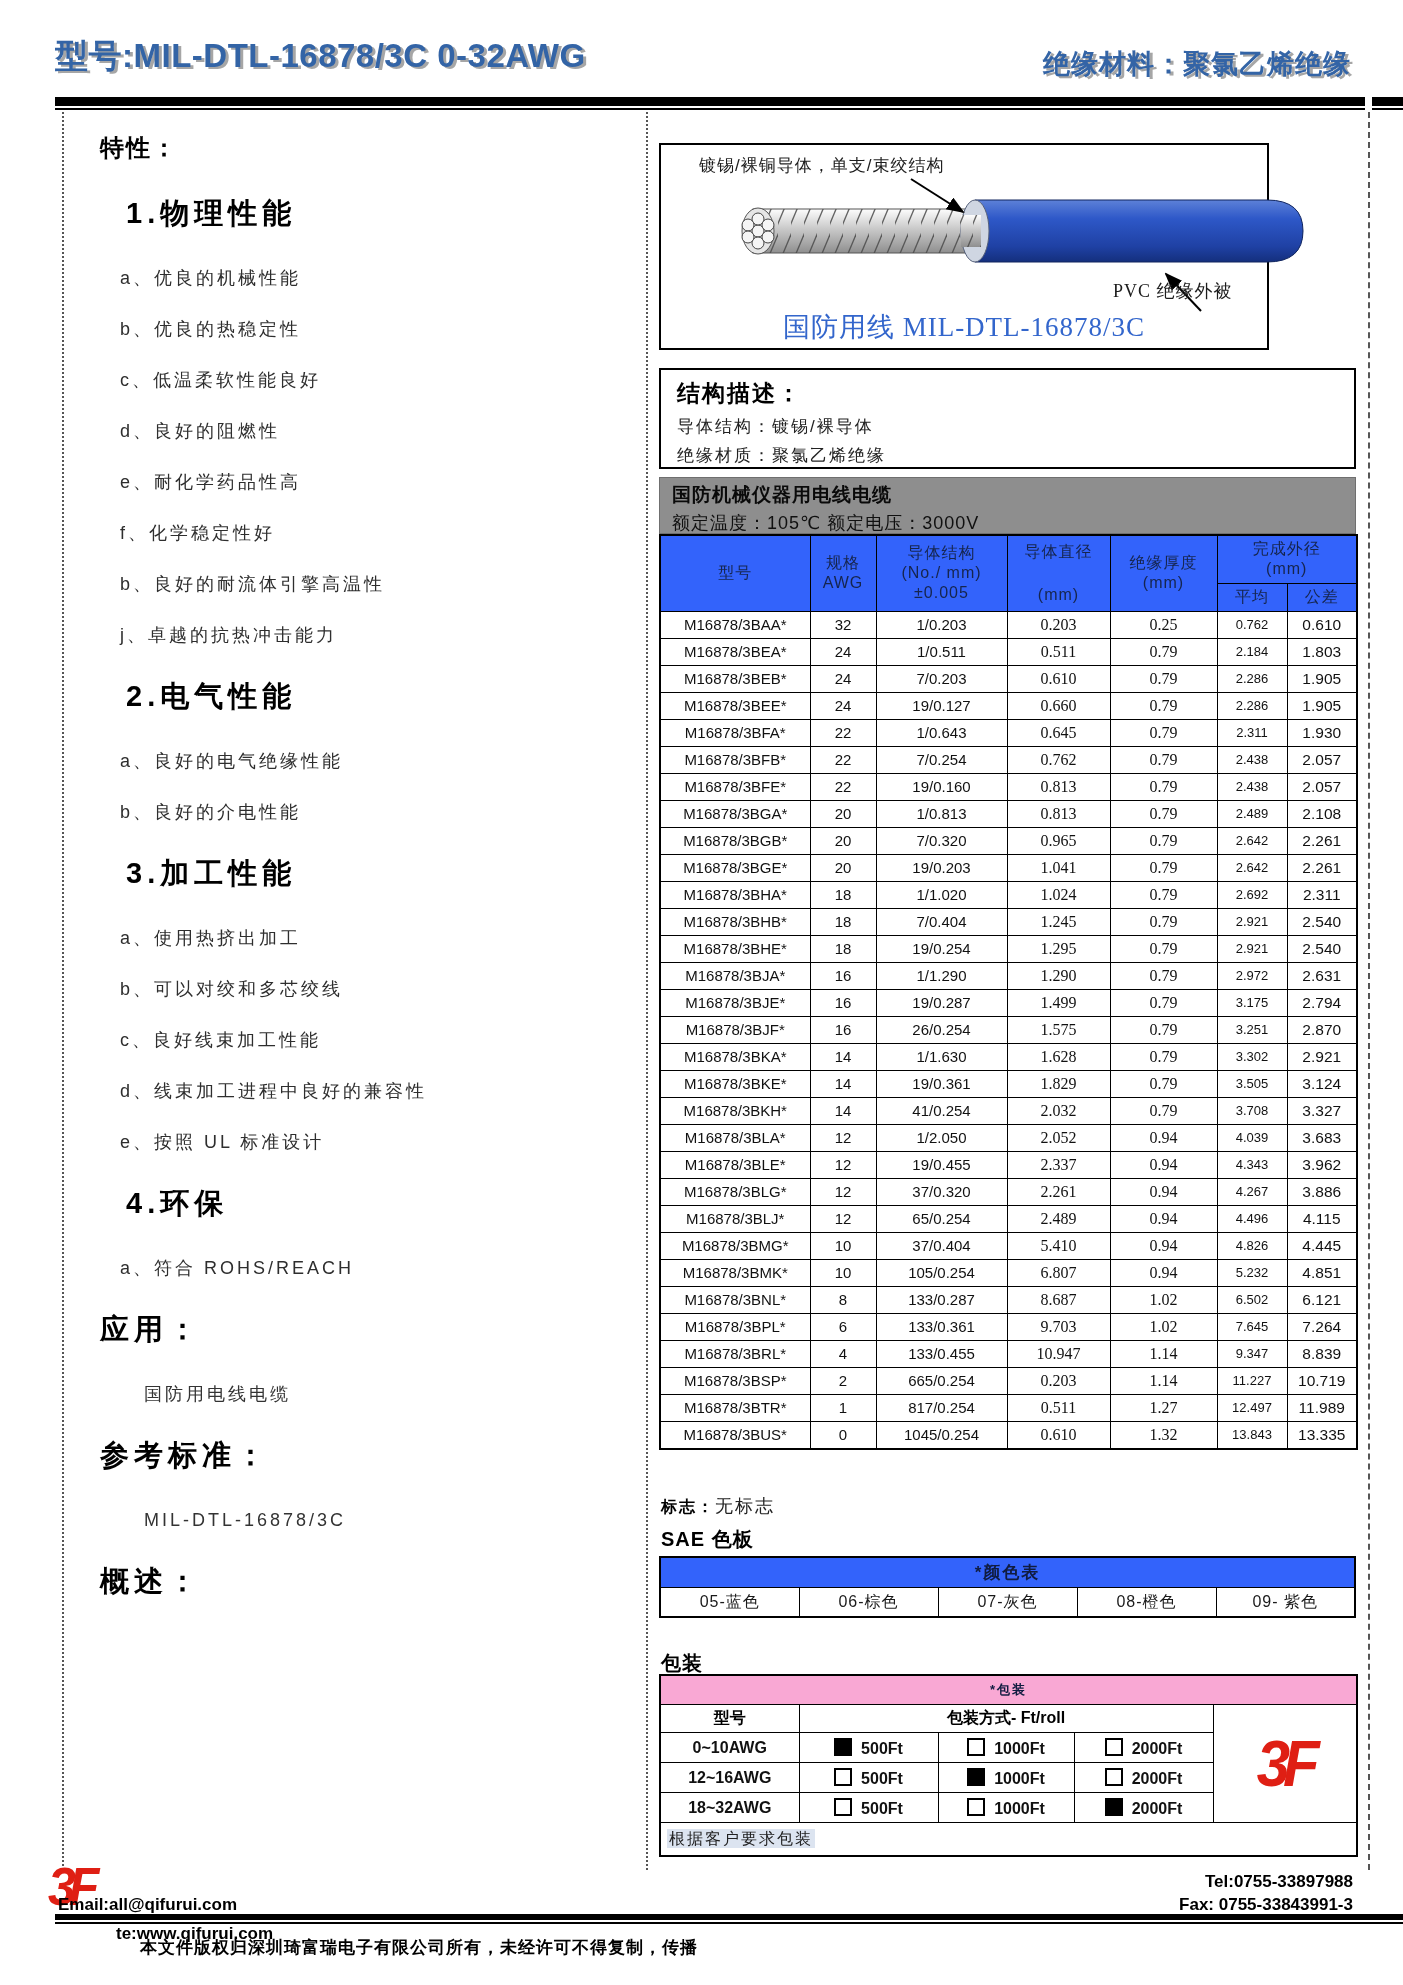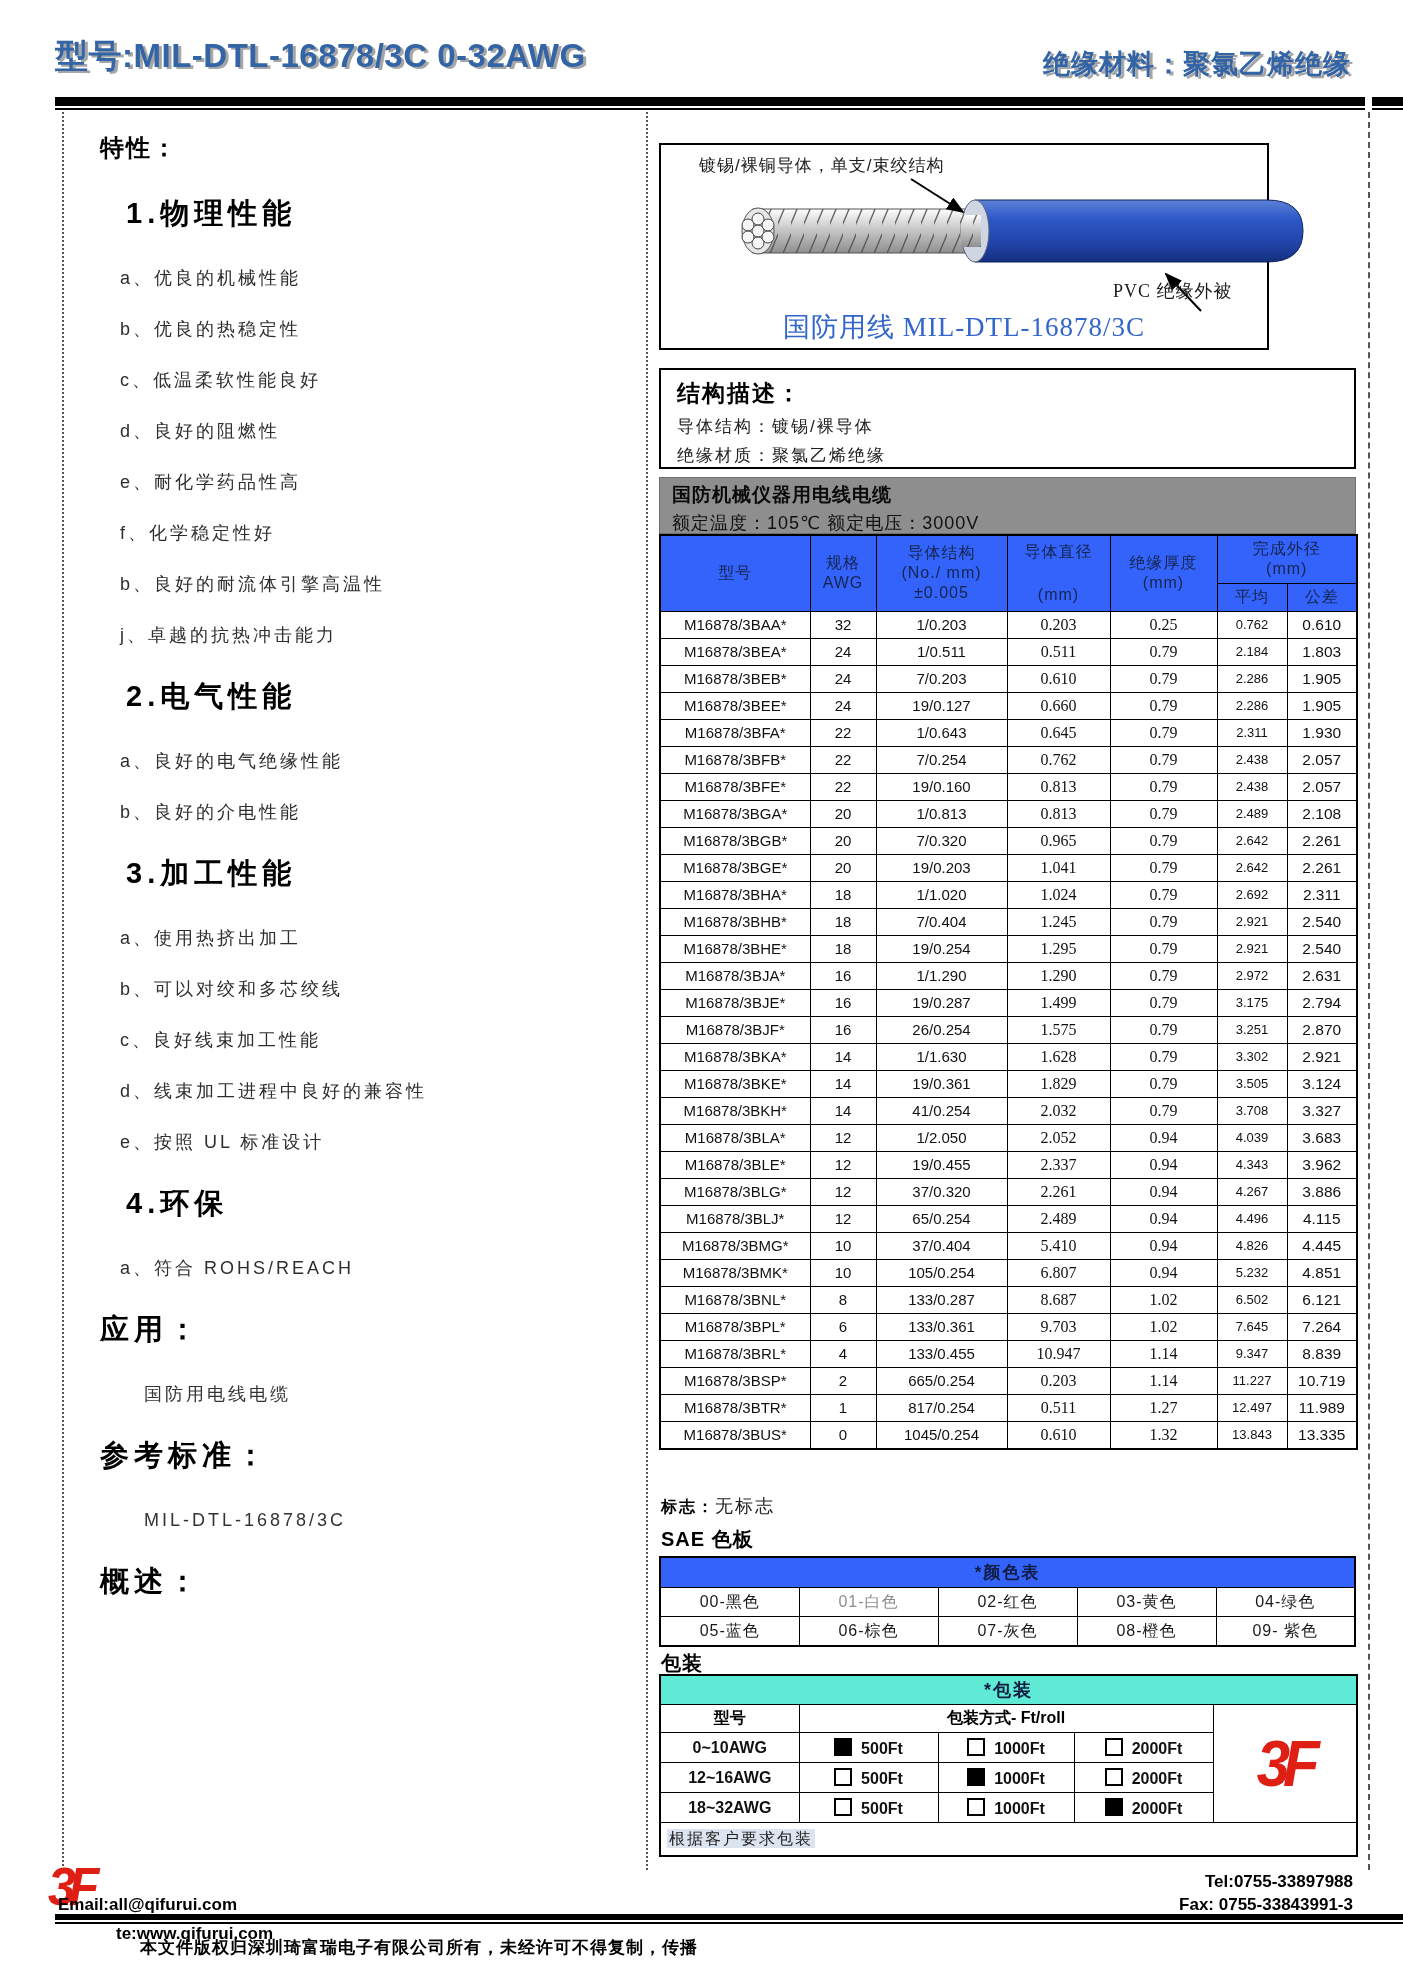--- a/index.html
+++ b/index.html
@@ -74,21 +74,21 @@
   table.color-table th,table.color-table td{border:1px solid #000;}
   table.color-table thead th{background:#3363fb;color:#101c40;height:27px;font-size:17px;
     font-weight:bold;letter-spacing:2px;text-align:center;margin-top:20px;}
   table.color-table tbody td{height:26px;font-size:16px;text-align:center;letter-spacing:1px;color:#1a1a1a;}
   table.color-table tbody td.dim{color:#8d8d8d;}
 
   .pack-title{position:absolute;left:661px;top:1650px;font-size:20px;font-weight:bold;letter-spacing:1px;color:#000;}
   table.pack-table{position:absolute;left:659px;top:1674px;width:697px;border-collapse:collapse;
     table-layout:fixed;border:2px solid #000;background:#fff;}
   table.pack-table th,table.pack-table td{border:1px solid #000;}
-  table.pack-table thead th{background:#5eead4;color:#101c40;height:26px;font-size:18px;
+  table.pack-table thead th{background:#f9a8d4;color:#101c40;height:26px;font-size:13px;
     font-weight:bold;letter-spacing:2px;text-align:center;}
   table.pack-table .sub-h{height:25px;font-size:16px;font-weight:bold;text-align:center;background:#fff;color:#000;}
   table.pack-table td.range{height:27px;font-size:16px;font-weight:bold;text-align:center;}
   table.pack-table td.opt{height:27px;font-size:16px;font-weight:bold;text-align:center;}
   table.pack-table td.note-cell{height:30px;font-size:16px;letter-spacing:2px;text-align:left;padding-left:6px;color:#222;}
   .hl{background:#dce4f0;padding:1px 2px;}
   .cb{display:inline-block;width:14px;height:14px;border:2px solid #000;vertical-align:-2px;
     margin-right:9px;background:#fff;}
   .cb.on{background:#000;}
   td.logo-cell{text-align:center;vertical-align:middle;background:#fff;}
@@ -557,27 +557,20 @@
 
     <div class="sae-title">SAE 色板</div>
     <table class="color-table">
       <thead>
         <tr>
             <th colspan="5">*颜色表</th>
           </tr>
       </thead>
       <tbody>
           <tr>
-            <td>00-黑色</td>
-            <td class="dim">01-白色</td>
-            <td>02-红色</td>
-            <td>03-黄色</td>
-            <td>04-绿色</td>
-          </tr>
-          <tr>
             <td>05-蓝色</td>
             <td>06-棕色</td>
             <td>07-灰色</td>
             <td>08-橙色</td>
             <td>09- 紫色</td>
           </tr>
         </tbody>
     </table>
 
     <div class="pack-title">包装</div>

